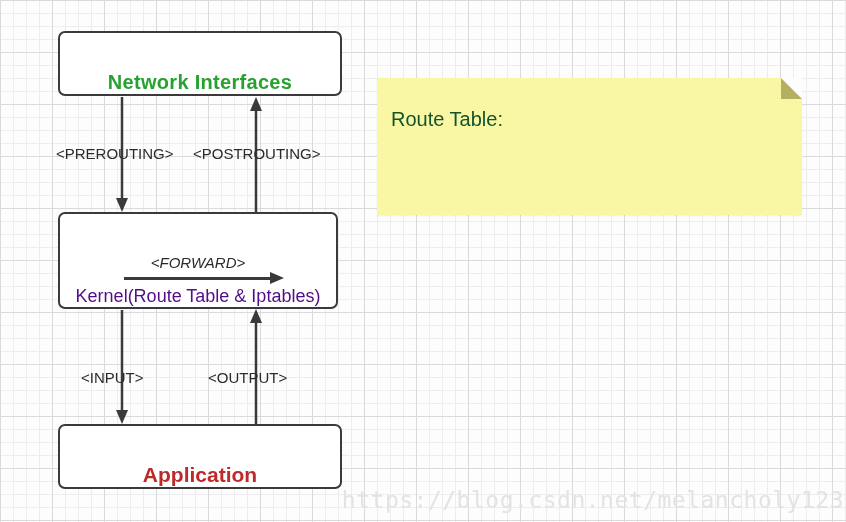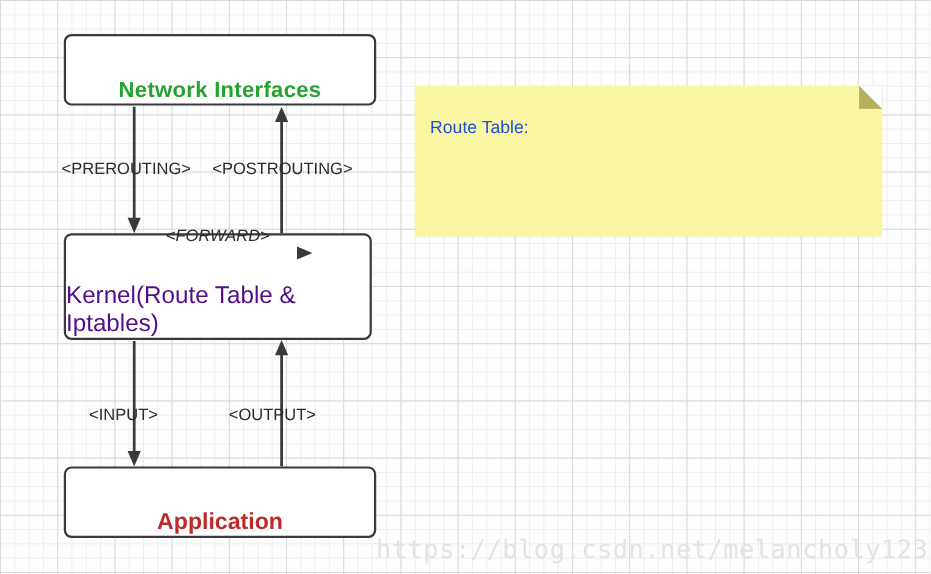--- a/index.html
+++ b/index.html
@@ -35,21 +35,21 @@
     flex-direction: column;
     align-items: center;
     justify-content: flex-end;
     box-sizing: border-box;
   }
   .node-ni    { left: 58px; top: 31px;  width: 284px; height: 65px; }
   .node-kern  { left: 58px; top: 212px; width: 280px; height: 97px; }
   .node-app   { left: 58px; top: 424px; width: 284px; height: 65px; }
 
   .ni-label   { color: #27a22f; font-size: 20px; font-weight: 600; letter-spacing: 0.3px; }
-  .kern-label { color: #520d87; font-size: 22px; font-weight: 500; margin-top: 26px; }
+  .kern-label { color: #520d87; font-size: 18px; font-weight: 500; margin-top: 6px; }
   .app-label  { color: #be2a2a; font-size: 21px; font-weight: 600; }
 
   .edge-label {
     position: absolute;
     font-size: 15px;
     color: #2b2b2b;
     white-space: nowrap;
   }
   .lbl-prerouting  { left: 56px;  top: 145px; }
   .lbl-postrouting { left: 193px; top: 145px; }
@@ -75,22 +75,22 @@
     border-bottom: 6.5px solid transparent;
   }
 
   .note {
     position: absolute;
     left: 377px; top: 78px;
     width: 425px; height: 137px;
     background: #f9f7a3;
     box-sizing: border-box;
     padding: 30px 14px 0 14px;
-    color: #1d4ed8;
-    font-size: 16px;
+    color: #14532d;
+    font-size: 20px;
     box-shadow: 0 1px 2px rgba(0,0,0,0.06);
   }
   .note-fold {
     position: absolute;
     top: 0; right: 0;
     width: 0; height: 0;
     border-width: 0 21px 21px 0;
     border-style: solid;
     border-color: #fdfdfd #fdfdfd #b4b062 #b4b062;
   }

